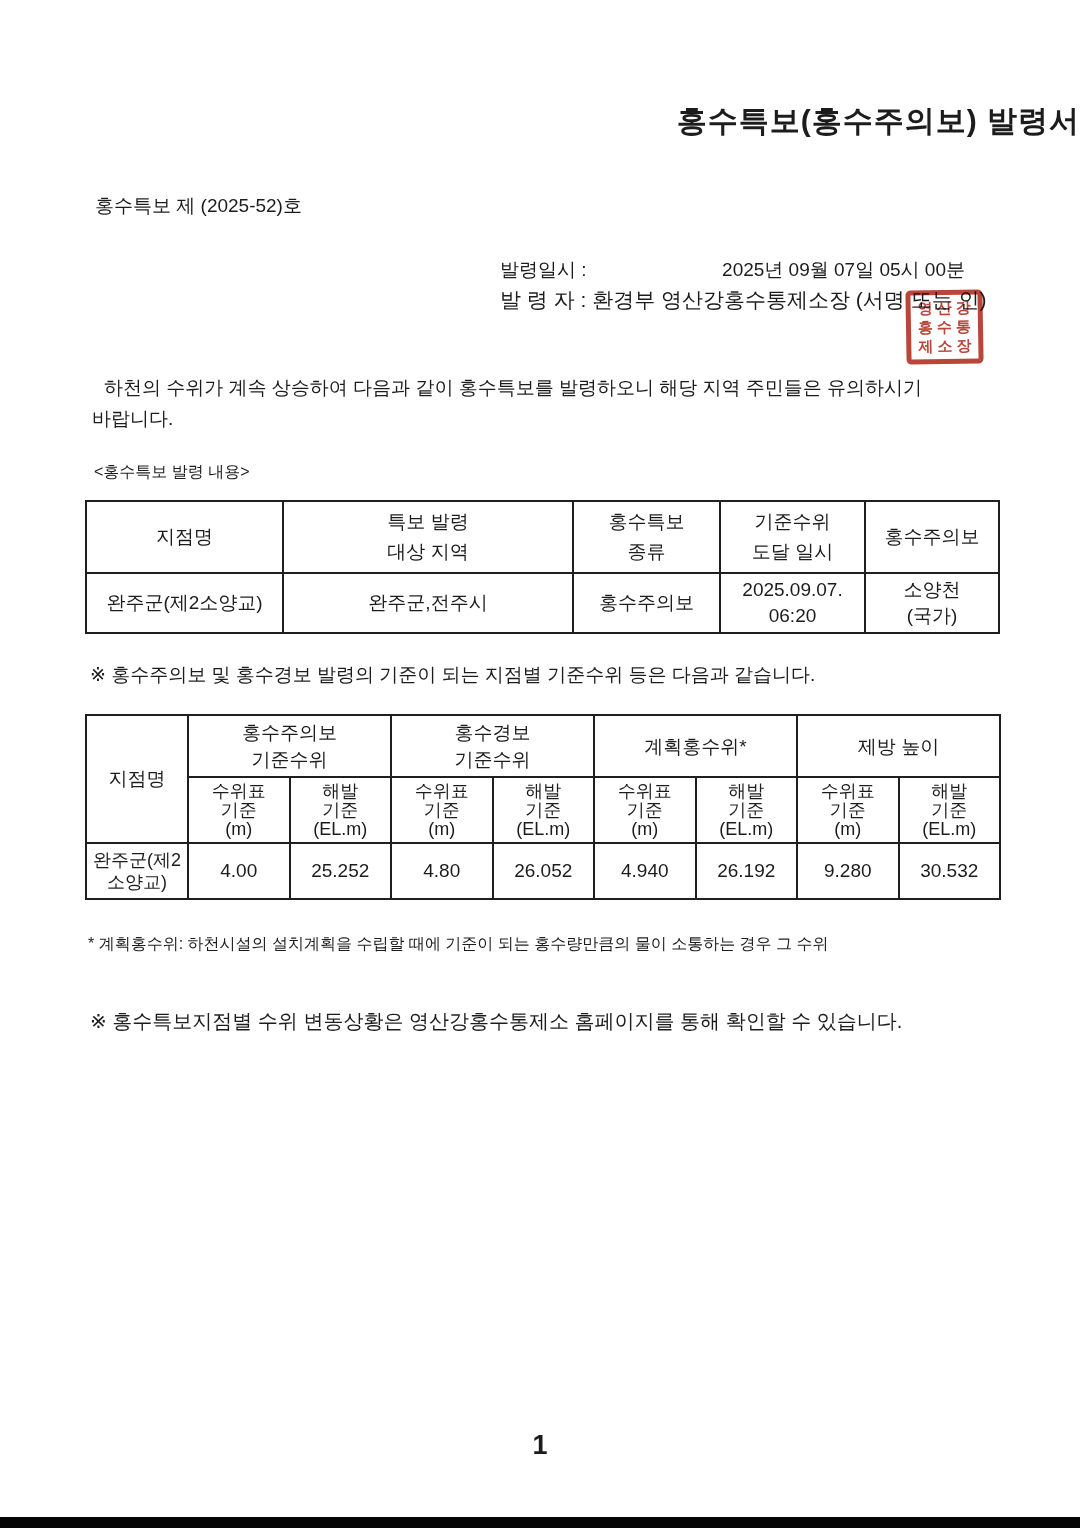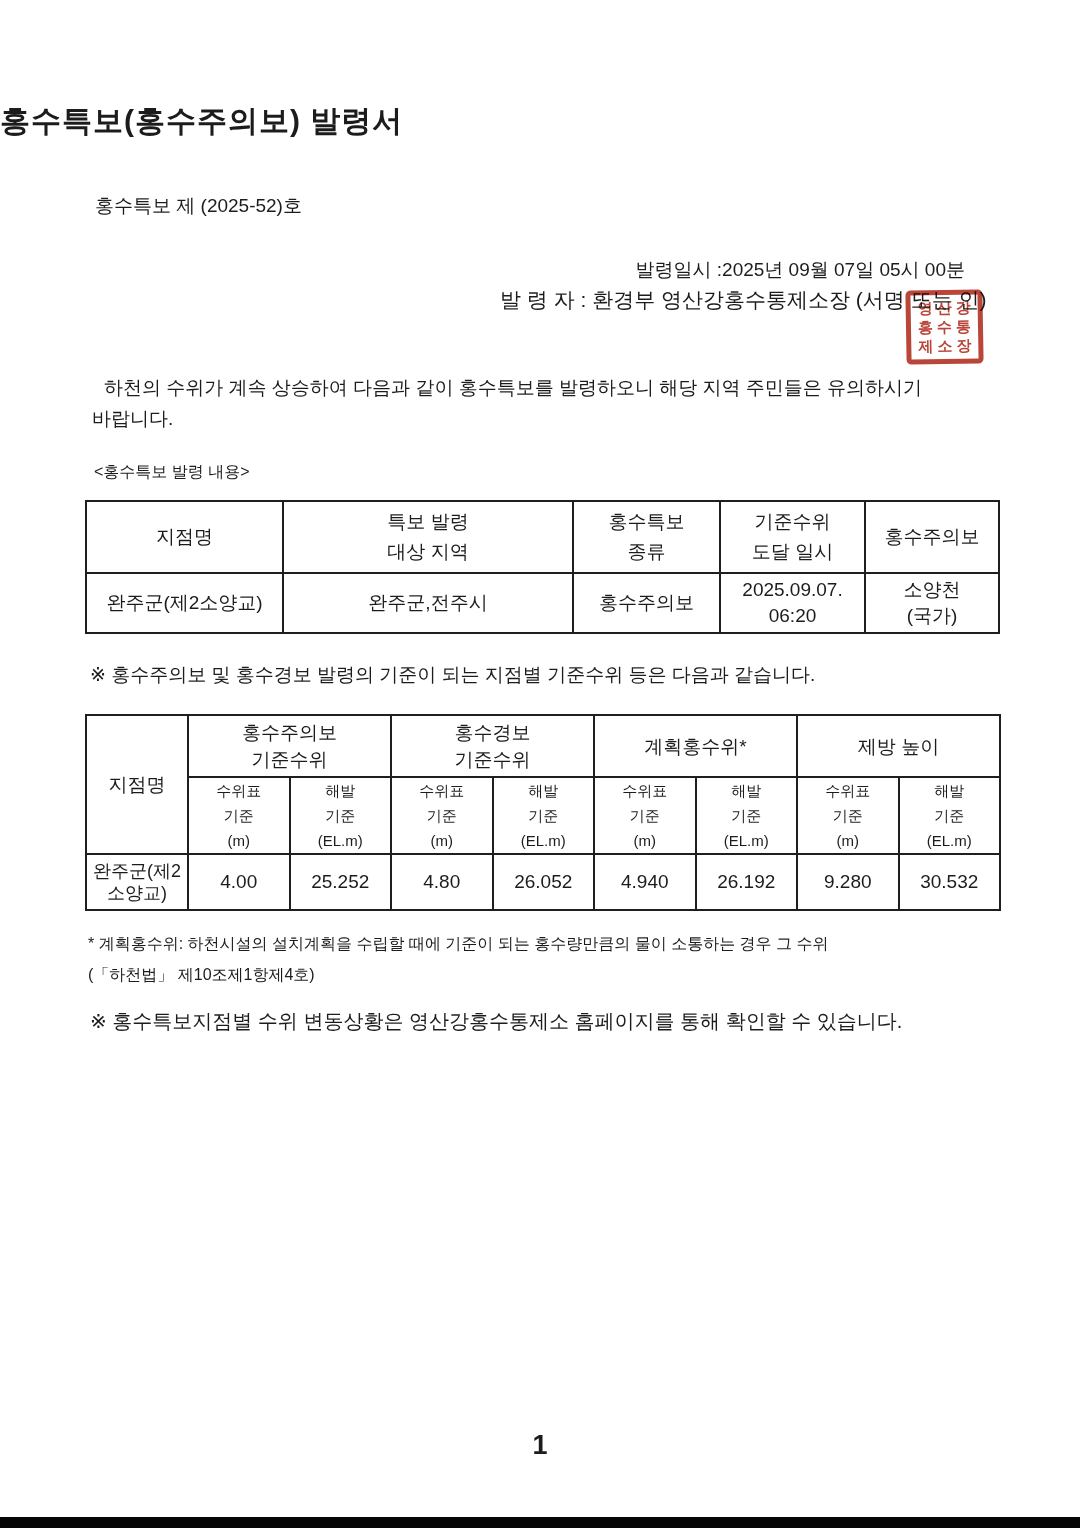--- a/index.html
+++ b/index.html
@@ -8,28 +8,28 @@
     background: #ffffff;
     font-family: "Liberation Sans", "DejaVu Sans", sans-serif;
     color: #1c1c1c;
     position: relative;
     overflow: hidden;
   }
   .abs { position: absolute; }
 
   .title {
     top: 101px; left: 0; width: 100%;
-    margin: 0; text-align: left;
+    margin: 0; text-align: right;
     font-size: 30px; font-weight: bold; letter-spacing: 1px;
   }
   .doc-no { top: 193px; left: 95px; font-size: 19px; }
 
   .issue-row1 {
     top: 257px; left: 500px; width: 465px;
-    display: flex; justify-content: flex-end;
+    display: flex; justify-content: space-between;
     font-size: 19px; line-height: 26px;
   }
   .issue-row2 {
     top: 287px; left: 500px; width: 520px;
     font-size: 21px; line-height: 26px;
     z-index: 1;
   }
   .seal {
     top: 290px; left: 906px;
     width: 63px; height: 58px;
@@ -61,21 +61,21 @@
   .t1 { top: 500px; left: 85px; width: 913px; font-size: 19px; }
   .t1 th { line-height: 30px; }
   .t1 td { line-height: 26px; }
   .h72 { height: 72px; }
   .h60 { height: 60px; }
 
   .notice1 { top: 662px; left: 90px; font-size: 19px; }
 
   .t2 { top: 714px; left: 85px; width: 914px; font-size: 19px; }
   .t2 .grp { line-height: 27px; font-size: 19px; }
-  .t2 .sub th { line-height: 25px; font-size: 15px; }
+  .t2 .sub th { line-height: 19px; font-size: 18px; }
   .t2 td { line-height: 24px; }
   .t2 .station-cell { font-size: 18px; line-height: 22px; }
   .h62 { height: 62px; }
   .h66 { height: 66px; }
   .h56 { height: 56px; }
 
   .footnote { top: 928px; left: 88px; font-size: 16px; line-height: 31px; }
   .notice2 { top: 1008px; left: 90px; font-size: 20px; }
 
   .pageno {
@@ -204,21 +204,20 @@
         <td>4.940</td>
         <td>26.192</td>
         <td>9.280</td>
         <td>30.532</td>
       </tr>
     </tbody>
   </table>
 
   <div class="abs footnote">
     <div>* 계획홍수위: 하천시설의 설치계획을 수립할 때에 기준이 되는 홍수량만큼의 물이 소통하는 경우 그 수위</div>
-    <div>(「하천법」  제10조제1항제4호)</div>
   </div>
 
   <div class="abs notice2">※ 홍수특보지점별 수위 변동상황은 영산강홍수통제소 홈페이지를 통해 확인할 수 있습니다.</div>
 
   <div class="abs pageno">1</div>
 
   <div class="abs bottom-bar"></div>
 
 </div>
 

